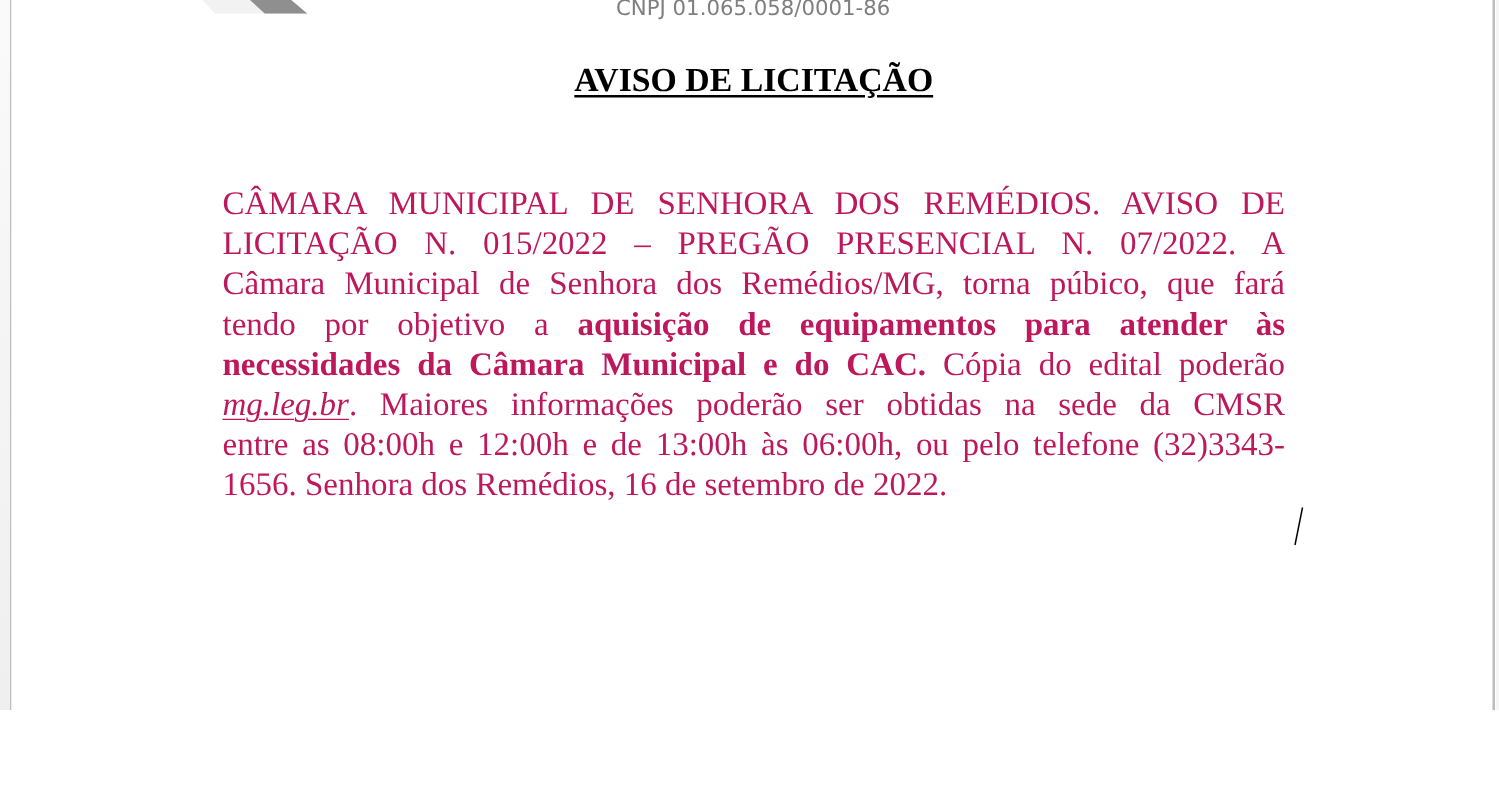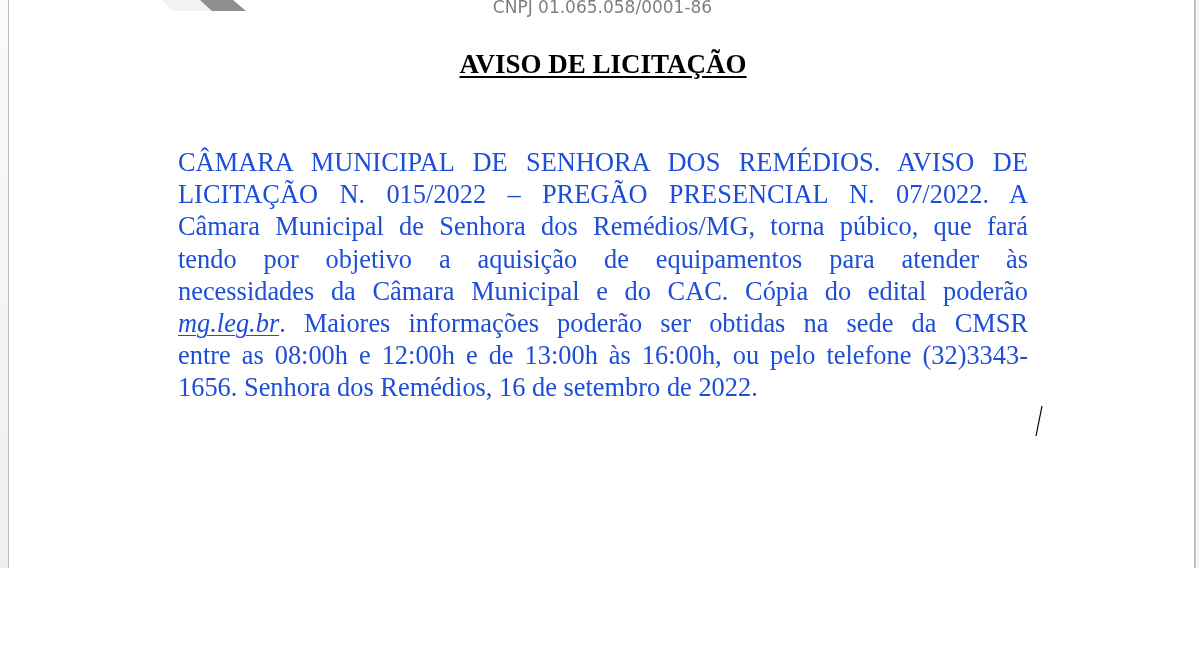--- a/index.html
+++ b/index.html
@@ -68,35 +68,35 @@
       text-underline-offset: 3px;
     }
     .body-text {
       position: absolute;
       left: 178px;
       top: 146px;
       width: 850px;
       font-family: "Liberation Serif", serif;
       font-size: 26.4px;
       line-height: 32.2px;
-      color: #1d4ed8;
+      color: #be185d;
       text-align: justify;
       margin: 0;
     }
     .body-text .line {
       display: block;
       text-align: justify;
       text-align-last: justify;
       white-space: nowrap;
       height: 32.2px;
     }
     .body-text .line.last {
       text-align-last: left;
     }
-    .bold { font-weight: normal; }
+    .bold { font-weight: bold; }
     .link {
       font-style: italic;
       text-decoration: underline;
       text-decoration-thickness: 1px;
       text-underline-offset: 3px;
     }
     .spell {
       text-decoration: underline wavy #e02020;
       text-decoration-thickness: 1px;
       text-underline-offset: 4px;
@@ -126,19 +126,19 @@
 
 <div class="doc-title">AVISO DE LICITAÇÃO</div>
 
 <div class="body-text" id="body-text">
     <span class="line"><span>CÂMARA MUNICIPAL DE SENHORA DOS REMÉDIOS. AVISO DE</span></span>
     <span class="line"><span>LICITAÇÃO N. 015/2022 – PREGÃO PRESENCIAL N. 07/2022. A</span></span>
     <span class="line"><span>Câmara Municipal de Senhora dos Remédios/MG, torna púbico, que fará</span></span>
     <span class="line"><span>tendo por objetivo a </span><span class="bold">aquisição de equipamentos para atender às</span></span>
     <span class="line"><span class="bold">necessidades da Câmara Municipal e do CAC.</span><span> Cópia do edital poderão</span></span>
     <span class="line"><span class="link">mg.leg.br</span><span>. Maiores informações poderão ser obtidas na sede da CMSR</span></span>
-    <span class="line"><span>entre as 08:00h e 12:00h e de 13:00h às 16:00h, ou pelo telefone (32)3343-</span></span>
+    <span class="line"><span>entre as 08:00h e 12:00h e de 13:00h às 06:00h, ou pelo telefone (32)3343-</span></span>
     <span class="line last"><span>1656. Senhora dos Remédios, 16 de setembro de 2022.</span></span>
   </div>
 
 <svg class="cursor-mark" viewBox="0 0 12 34">
   <line x1="9" y1="2" x2="3" y2="32" stroke="#000" stroke-width="1.2"></line>
 </svg>
 
 </body></html>

